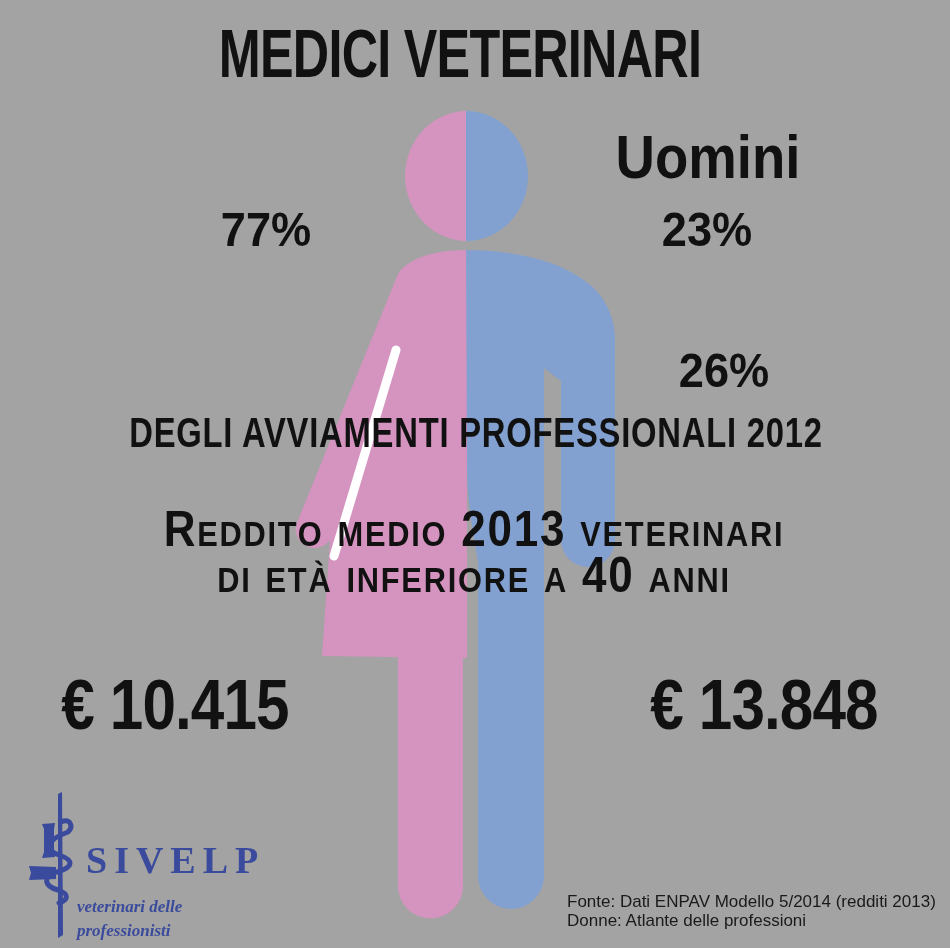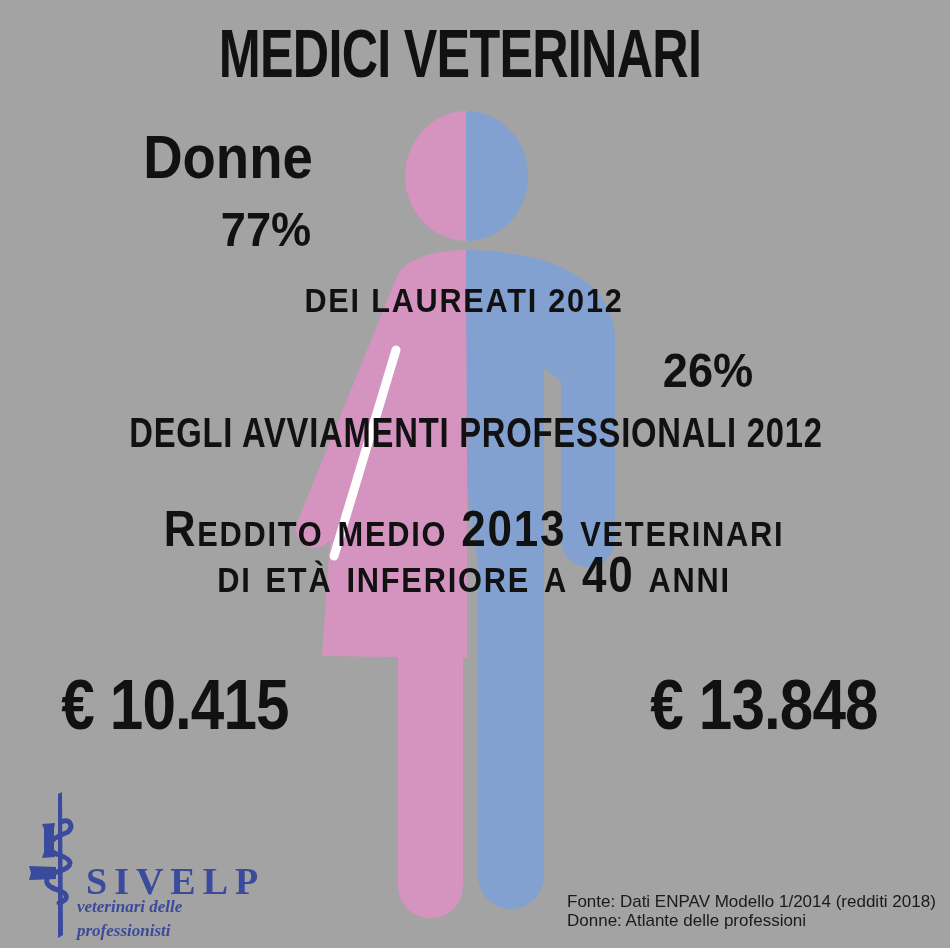--- a/index.html
+++ b/index.html
@@ -50,32 +50,32 @@
     <g>
       <path d="M466,111 A62,65 0 0 1 466,241 Z" fill="#82a1d1"></path>
       <path d="M466,250 C505,250 552,258 579,277 C603,291 614,314 615,337 L615,540 A27,27 0 0 1 561,540 L561,381 L544,368 L544,876 A33,33 0 0 1 478,876 L478,562 C471,521 467,497 467,462 Z" fill="#82a1d1"></path>
     </g>
   </svg>
 
   <div class="abs-center title" style="left:460px;top:19px;">
     <span class="cond">MEDICI VETERINARI</span>
   </div>
 
-  <div class="abs-center gender" style="left:228px;top:126px;">
-    <span class="cond">Donne</span>
+  <div class="abs-center gender" style="left:708px;top:126px;">
+    <span class="cond">Uomini</span>
   </div>
 
   <div class="abs-center pct" style="left:227px;top:206px;margin-left:39px;">
     <span class="cond">77%</span>
   </div>
-  <div class="abs-center caption-mid" style="left:464px;top:283px;">
-    <span class="cond">DEI LAUREATI 2012</span>
+  <div class="abs-center pct" style="left:707px;top:206px;">
+    <span class="cond">23%</span>
   </div>
 
-  <div class="abs-center pct" style="left:708px;top:347px;text-decoration:underline;">
+  <div class="abs-center pct" style="left:724px;top:347px;text-decoration:underline;">
     <span class="cond">26%</span>
   </div>
   <div class="abs-center caption-wide" style="left:476px;top:412px;">
     <span class="cond">DEGLI AVVIAMENTI PROFESSIONALI 2012</span>
   </div>
 
   <div class="abs-center reddito" style="left:474px;top:504px;">
     <span class="cond">Reddito medio 2013 veterinari</span>
   </div>
   <div class="abs-center reddito" style="left:474px;top:550px;">
@@ -91,23 +91,23 @@
 
   <div id="logo">
     <svg id="logo-symbol" width="50" height="155" viewBox="0 0 50 155" aria-hidden="true">
       <g fill="#3a4a9c">
         <path d="M30,8 L34,6 L35,149 L30,152 Z"></path>
         <path d="M14,38 L27,37 L26,43 L26,66 L27,71 L14,72 L16,66 L16,43 Z"></path>
         <path d="M1,80 L28,81 L28,93 L1,94 L3,87 Z"></path>
       </g>
       <path d="M33,36 C42,32 46,40 40,46 C18,54 16,64 31,69 C46,74 46,81 29,86 C14,91 16,100 30,104 C42,108 40,114 31,117" stroke-width="5" fill="none" stroke-linecap="round" stroke-linejoin="round" stroke="#3a4a9c"></path>
     </svg>
-    <div class="logo-name" style="color: rgb(58, 74, 156); margin-top: 21px;">SIVELP</div>
+    <div class="logo-name" style="color: rgb(58, 74, 156);">SIVELP</div>
     <div class="logo-tag tag1" style="color: rgb(58, 74, 156);">veterinari delle</div>
     <div class="logo-tag tag2" style="color: rgb(58, 74, 156);">professionisti</div>
   </div>
 
   <div class="fonte">
-    <div>Fonte: Dati ENPAV Modello 1/2014 (redditi 2018)</div>
+    <div>Fonte: Dati ENPAV Modello 5/2014 (redditi 2013)</div>
     <div>Donne: Atlante delle professioni</div>
   </div>
 
 </div>
 
 </body></html>

